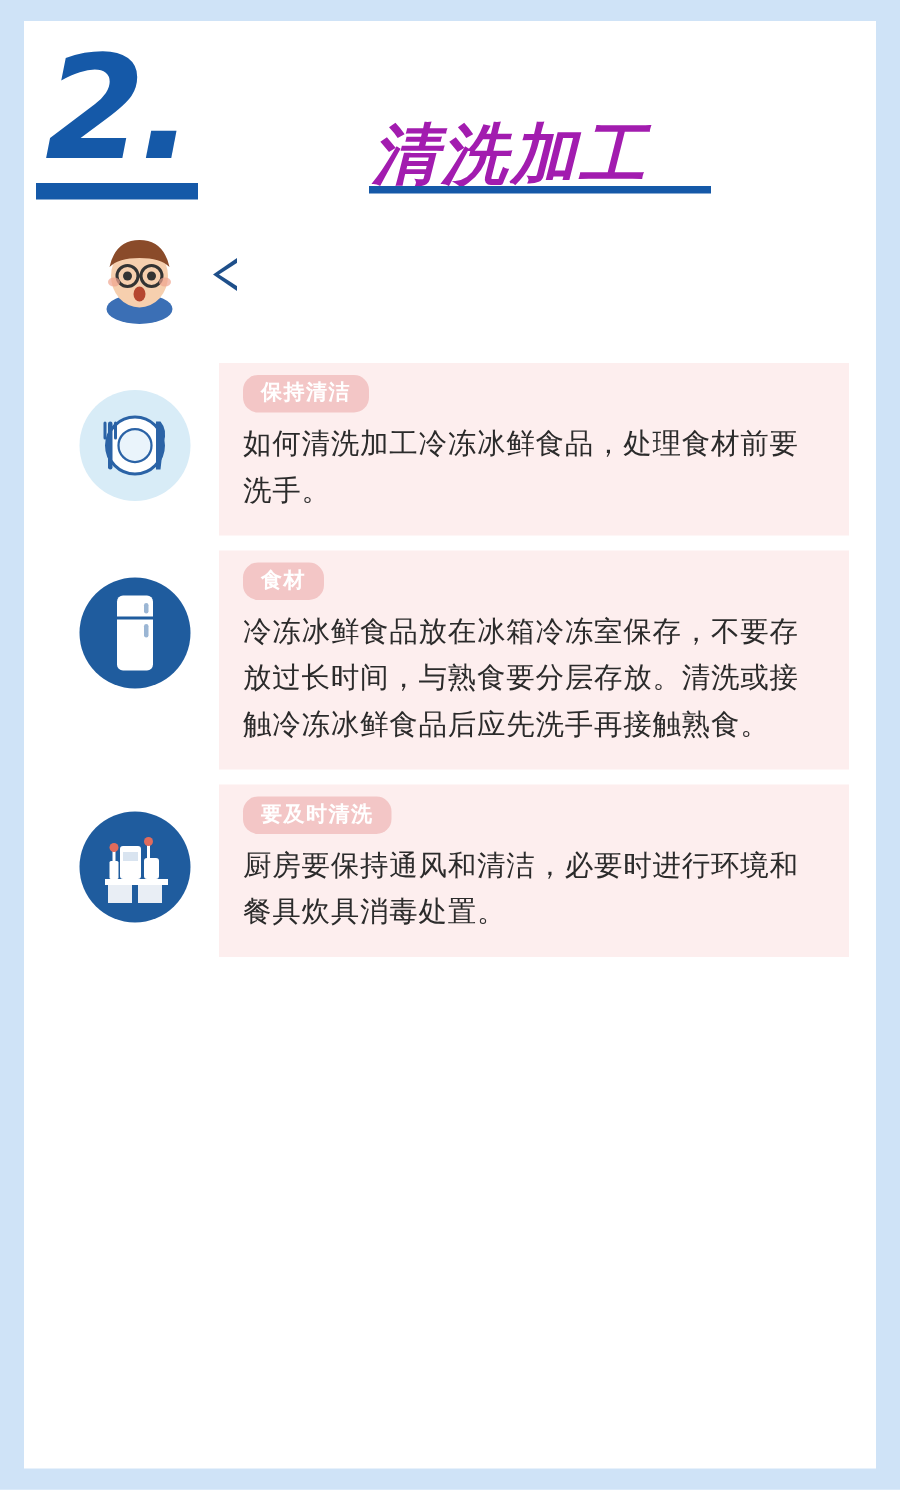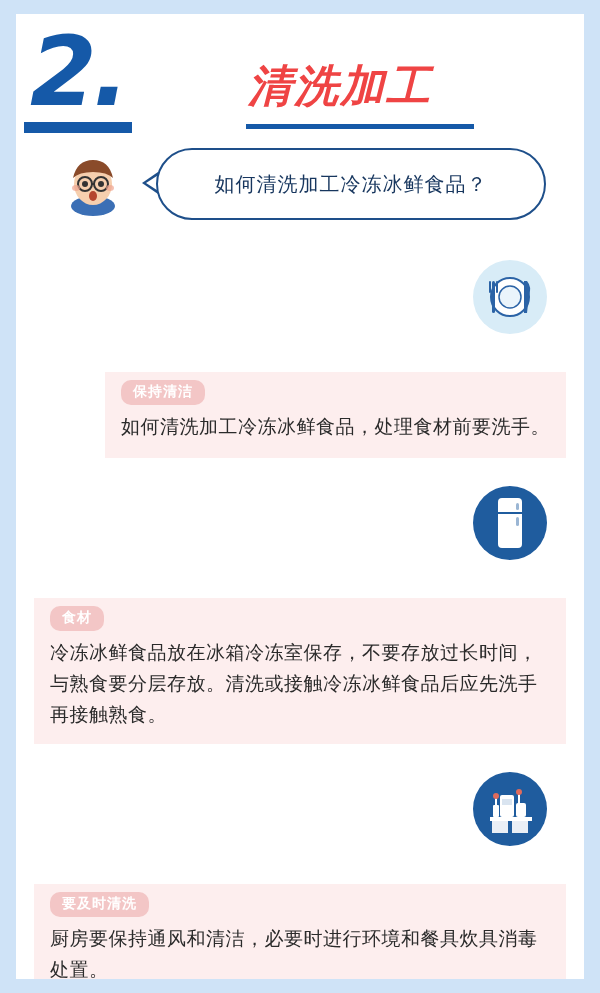--- a/index.html
+++ b/index.html
@@ -51,26 +51,26 @@
     position: absolute;
     left: 8px;
     top: 108px;
     width: 108px;
     height: 11px;
     background: #1559a8;
   }
   .title {
     position: absolute;
     left: 232px;
-    top: 43px;
+    top: 60px;
     font-family: "DejaVu Sans", sans-serif;
     font-size: 44px;
     font-weight: bold;
     font-style: italic;
-    color: #ef4444;
+    color: #a21caf;
     letter-spacing: 2px;
   }
   .title-underline {
     position: absolute;
     left: 230px;
     top: 110px;
     width: 228px;
     height: 5px;
     background: #1559a8;
   }
@@ -127,23 +127,22 @@
   }
 
   
   .items {
     position: relative;
     padding: 0 18px 0 18px;
   }
   .item {
     position: relative;
     display: flex;
-    align-items: flex-end;
+    align-items: flex-start;
     margin-bottom: 10px;
-    flex-direction: column;
   }
   .icon-col {
     width: 112px;
     flex: 0 0 112px;
     display: flex;
     justify-content: center;
     padding-top: 18px;
   }
   .text-col {
     flex: 1 1 auto;
@@ -217,23 +216,20 @@
           <line x1="30" y1="30" x2="32" y2="30" stroke="#333" stroke-width="2"></line>
           <circle cx="23" cy="30" r="3" fill="#333"></circle>
           <circle cx="39" cy="30" r="3" fill="#333"></circle>
           <ellipse cx="31" cy="42" rx="4" ry="5" fill="#b5462f"></ellipse>
           <ellipse cx="14" cy="34" rx="4" ry="3" fill="#f0a48f" opacity="0.7"></ellipse>
           <ellipse cx="48" cy="34" rx="4" ry="3" fill="#f0a48f" opacity="0.7"></ellipse>
         </svg>
       </div>
       <div class="bubble-tail"></div>
       <div class="bubble-tail-inner"></div>
-      <div class="bubble">
-        <span class="bubble-text">如何清洗加工冷冻冰鲜食品？</span>
-      </div>
     </div>
 
     <div class="items">
 
       <div class="item">
         <div class="icon-col">
           <div class="plate-outer">
             <svg width="56" height="56" viewBox="0 0 56 56">
               <circle cx="28" cy="28" r="19" fill="#ffffff" stroke="#2b63a6" stroke-width="2"></circle>
               <circle cx="28" cy="28" r="11" fill="#eaf4fb" stroke="#2b63a6" stroke-width="1.5"></circle>

